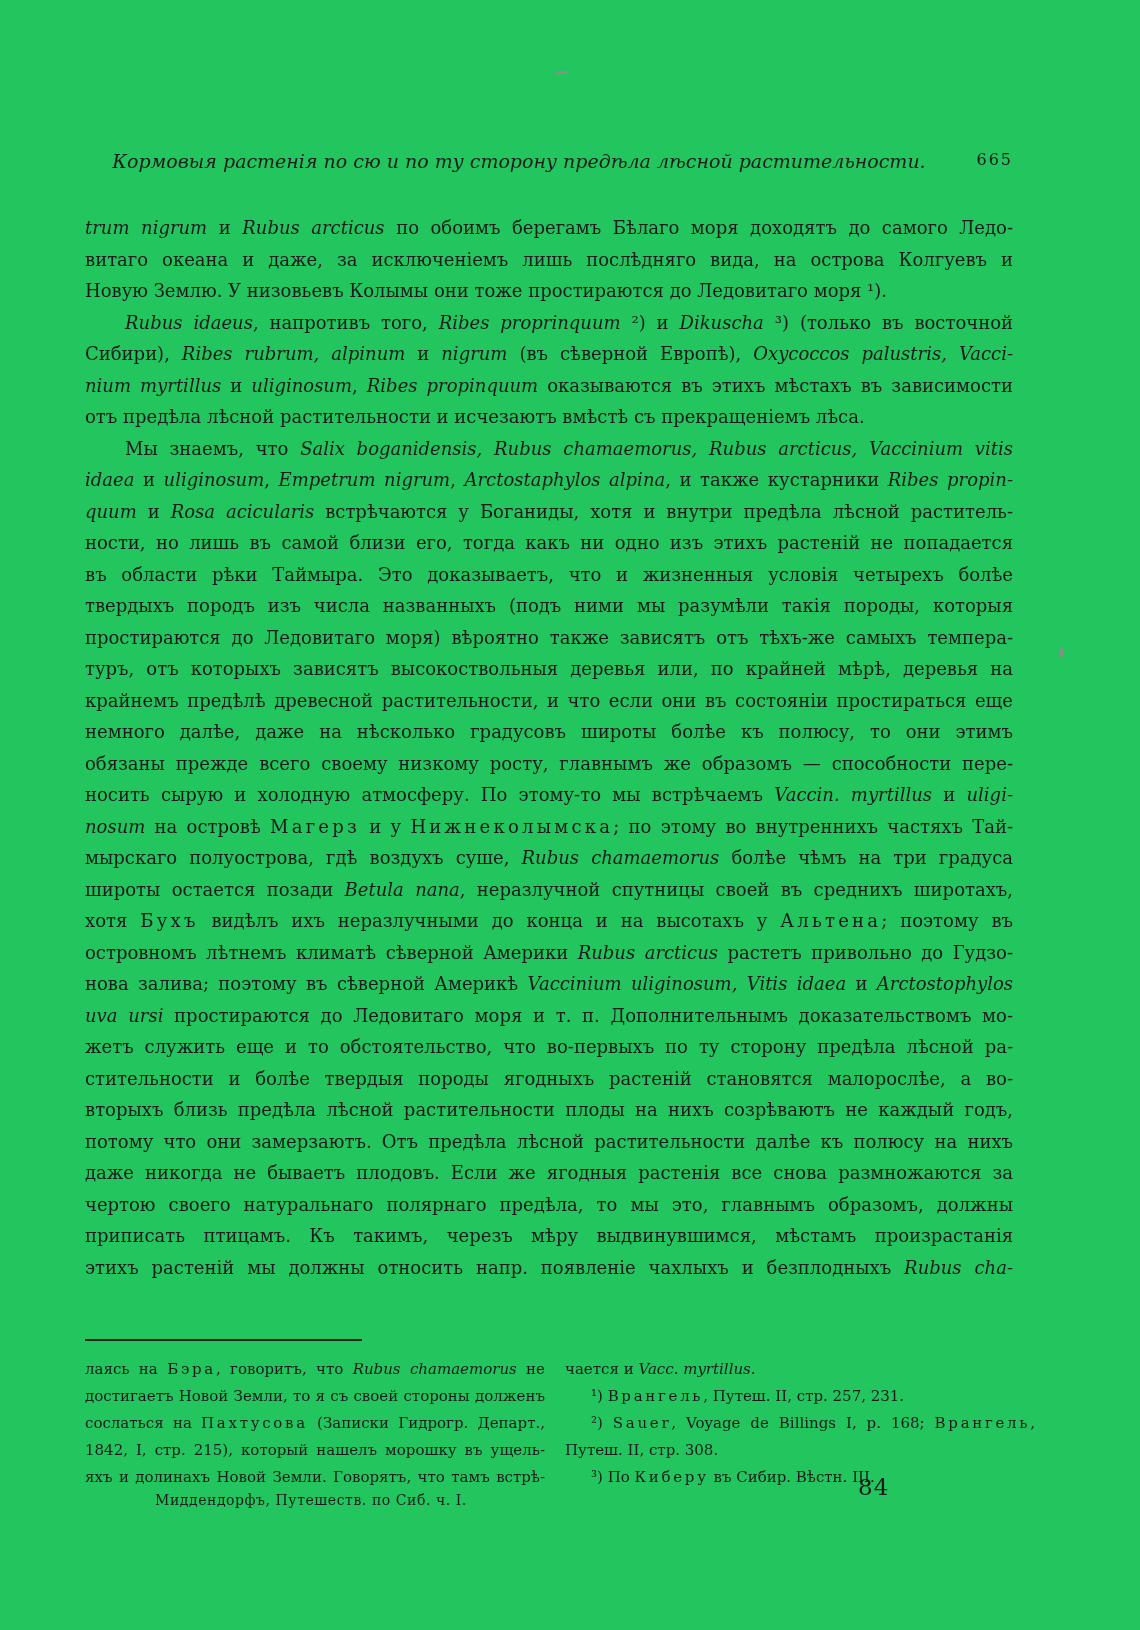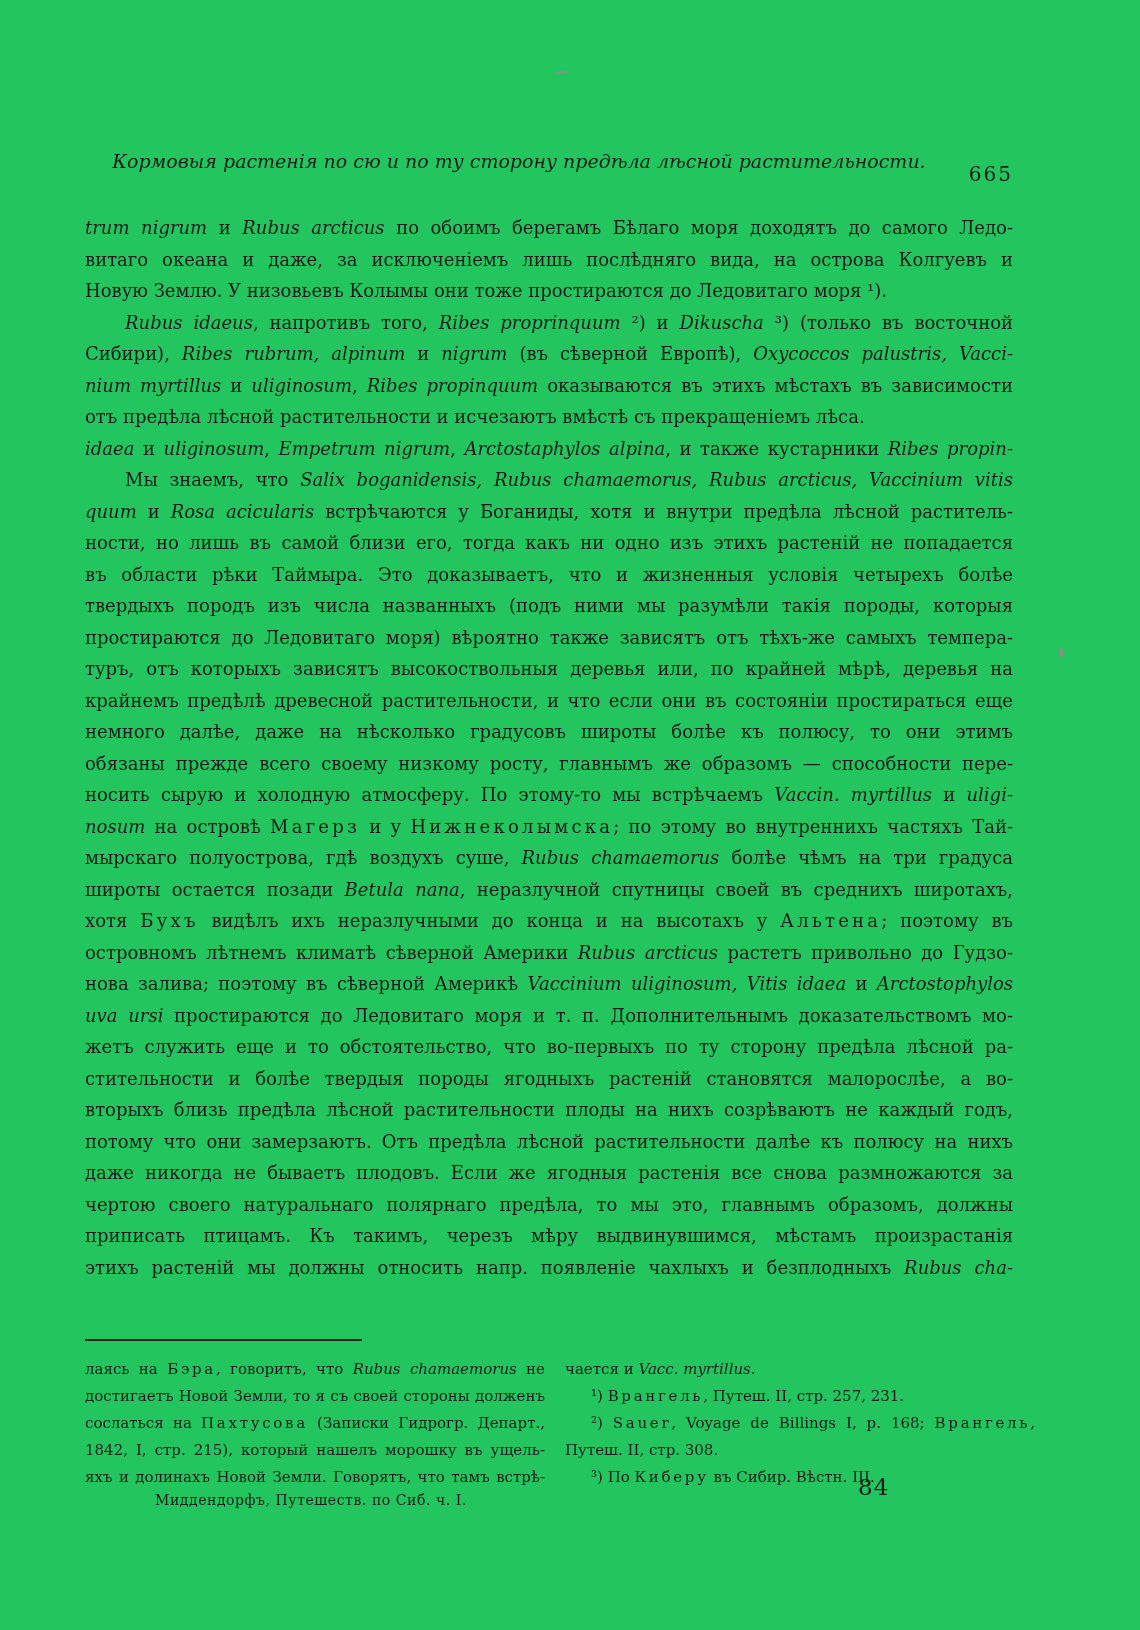--- a/index.html
+++ b/index.html
@@ -4,21 +4,21 @@
 <style>
   html,body{margin:0;padding:0;background:#e8e8e4;}
   .page{
     position:relative;width:1140px;height:1630px;margin:0 auto;
     background:#22c55e;color:#1c1c1c;overflow:hidden;
     font-family:"DejaVu Serif", serif;
   }
   
   .header{position:absolute;top:150px;left:85px;width:928px;height:34px;font-size:19px;}
   .header-title{position:absolute;left:0;right:60px;top:0;text-align:center;font-style:italic;white-space:nowrap;overflow:hidden;}
-  .header-page-number{position:absolute;right:0;top:12px;font-size:20px;letter-spacing:2px;}
+  .header-page-number{position:absolute;right:0;top:0;font-size:16px;letter-spacing:2px;}
   
   .body-text{position:absolute;top:212px;left:85px;width:928px;font-size:18px;}
   .line{
     height:31.5px;line-height:31.5px;overflow:hidden;
     text-align:justify;text-align-last:justify;
   }
   .line.indent{text-indent:40px;}
   .line.last{text-align-last:left;}
   .em{font-style:italic;}
   .sp{letter-spacing:0.18em;margin-top:22px;}
@@ -51,22 +51,22 @@
   </div>
 
   <div class="body-text" id="body-text">
       <div class="line"><span class="em">trum nigrum</span> и <span class="em">Rubus arcticus</span> по обоимъ берегамъ Бѣлаго моря доходятъ до самого Ледо-</div>
       <div class="line">витаго океана и даже, за исключеніемъ лишь послѣдняго вида, на острова Колгуевъ и</div>
       <div class="line last">Новую Землю. У низовьевъ Колымы они тоже простираются до Ледовитаго моря ¹).</div>
       <div class="line indent"><span class="em">Rubus idaeus</span>, напротивъ того, <span class="em">Ribes proprinquum</span> ²) и <span class="em">Dikuscha</span> ³) (только въ восточной</div>
       <div class="line">Сибири), <span class="em">Ribes rubrum, alpinum</span> и <span class="em">nigrum</span> (въ сѣверной Европѣ), <span class="em">Oxycoccos palustris, Vacci-</span></div>
       <div class="line"><span class="em">nium myrtillus</span> и <span class="em">uliginosum</span>, <span class="em">Ribes propinquum</span> оказываются въ этихъ мѣстахъ въ зависимости</div>
       <div class="line last">отъ предѣла лѣсной растительности и исчезаютъ вмѣстѣ съ прекращеніемъ лѣса.</div>
+      <div class="line indent">Мы знаемъ, что <span class="em">Salix boganidensis, Rubus chamaemorus, Rubus arcticus, Vaccinium vitis</span></div>
       <div class="line"><span class="em">idaea</span> и <span class="em">uliginosum</span>, <span class="em">Empetrum nigrum</span>, <span class="em">Arctostaphylos alpina</span>, и также кустарники <span class="em">Ribes propin-</span></div>
-      <div class="line indent">Мы знаемъ, что <span class="em">Salix boganidensis, Rubus chamaemorus, Rubus arcticus, Vaccinium vitis</span></div>
       <div class="line"><span class="em">quum</span> и <span class="em">Rosa acicularis</span> встрѣчаются у Боганиды, хотя и внутри предѣла лѣсной раститель-</div>
       <div class="line">ности, но лишь въ самой близи его, тогда какъ ни одно изъ этихъ растеній не попадается</div>
       <div class="line">въ области рѣки Таймыра.  Это доказываетъ, что и жизненныя условія четырехъ болѣе</div>
       <div class="line">твердыхъ породъ изъ числа названныхъ (подъ ними мы разумѣли такія породы, которыя</div>
       <div class="line">простираются до Ледовитаго моря) вѣроятно также зависятъ отъ тѣхъ-же самыхъ темпера-</div>
       <div class="line">туръ, отъ которыхъ зависятъ высокоствольныя деревья или, по крайней мѣрѣ, деревья на</div>
       <div class="line">крайнемъ предѣлѣ древесной растительности, и что если они въ состояніи простираться еще</div>
       <div class="line">немного далѣе, даже на нѣсколько градусовъ широты болѣе къ полюсу, то они этимъ</div>
       <div class="line">обязаны прежде всего своему низкому росту, главнымъ же образомъ — способности пере-</div>
       <div class="line">носить сырую и холодную атмосферу. По этому-то мы встрѣчаемъ <span class="em">Vaccin. myrtillus</span> и <span class="em">uligi-</span></div>

